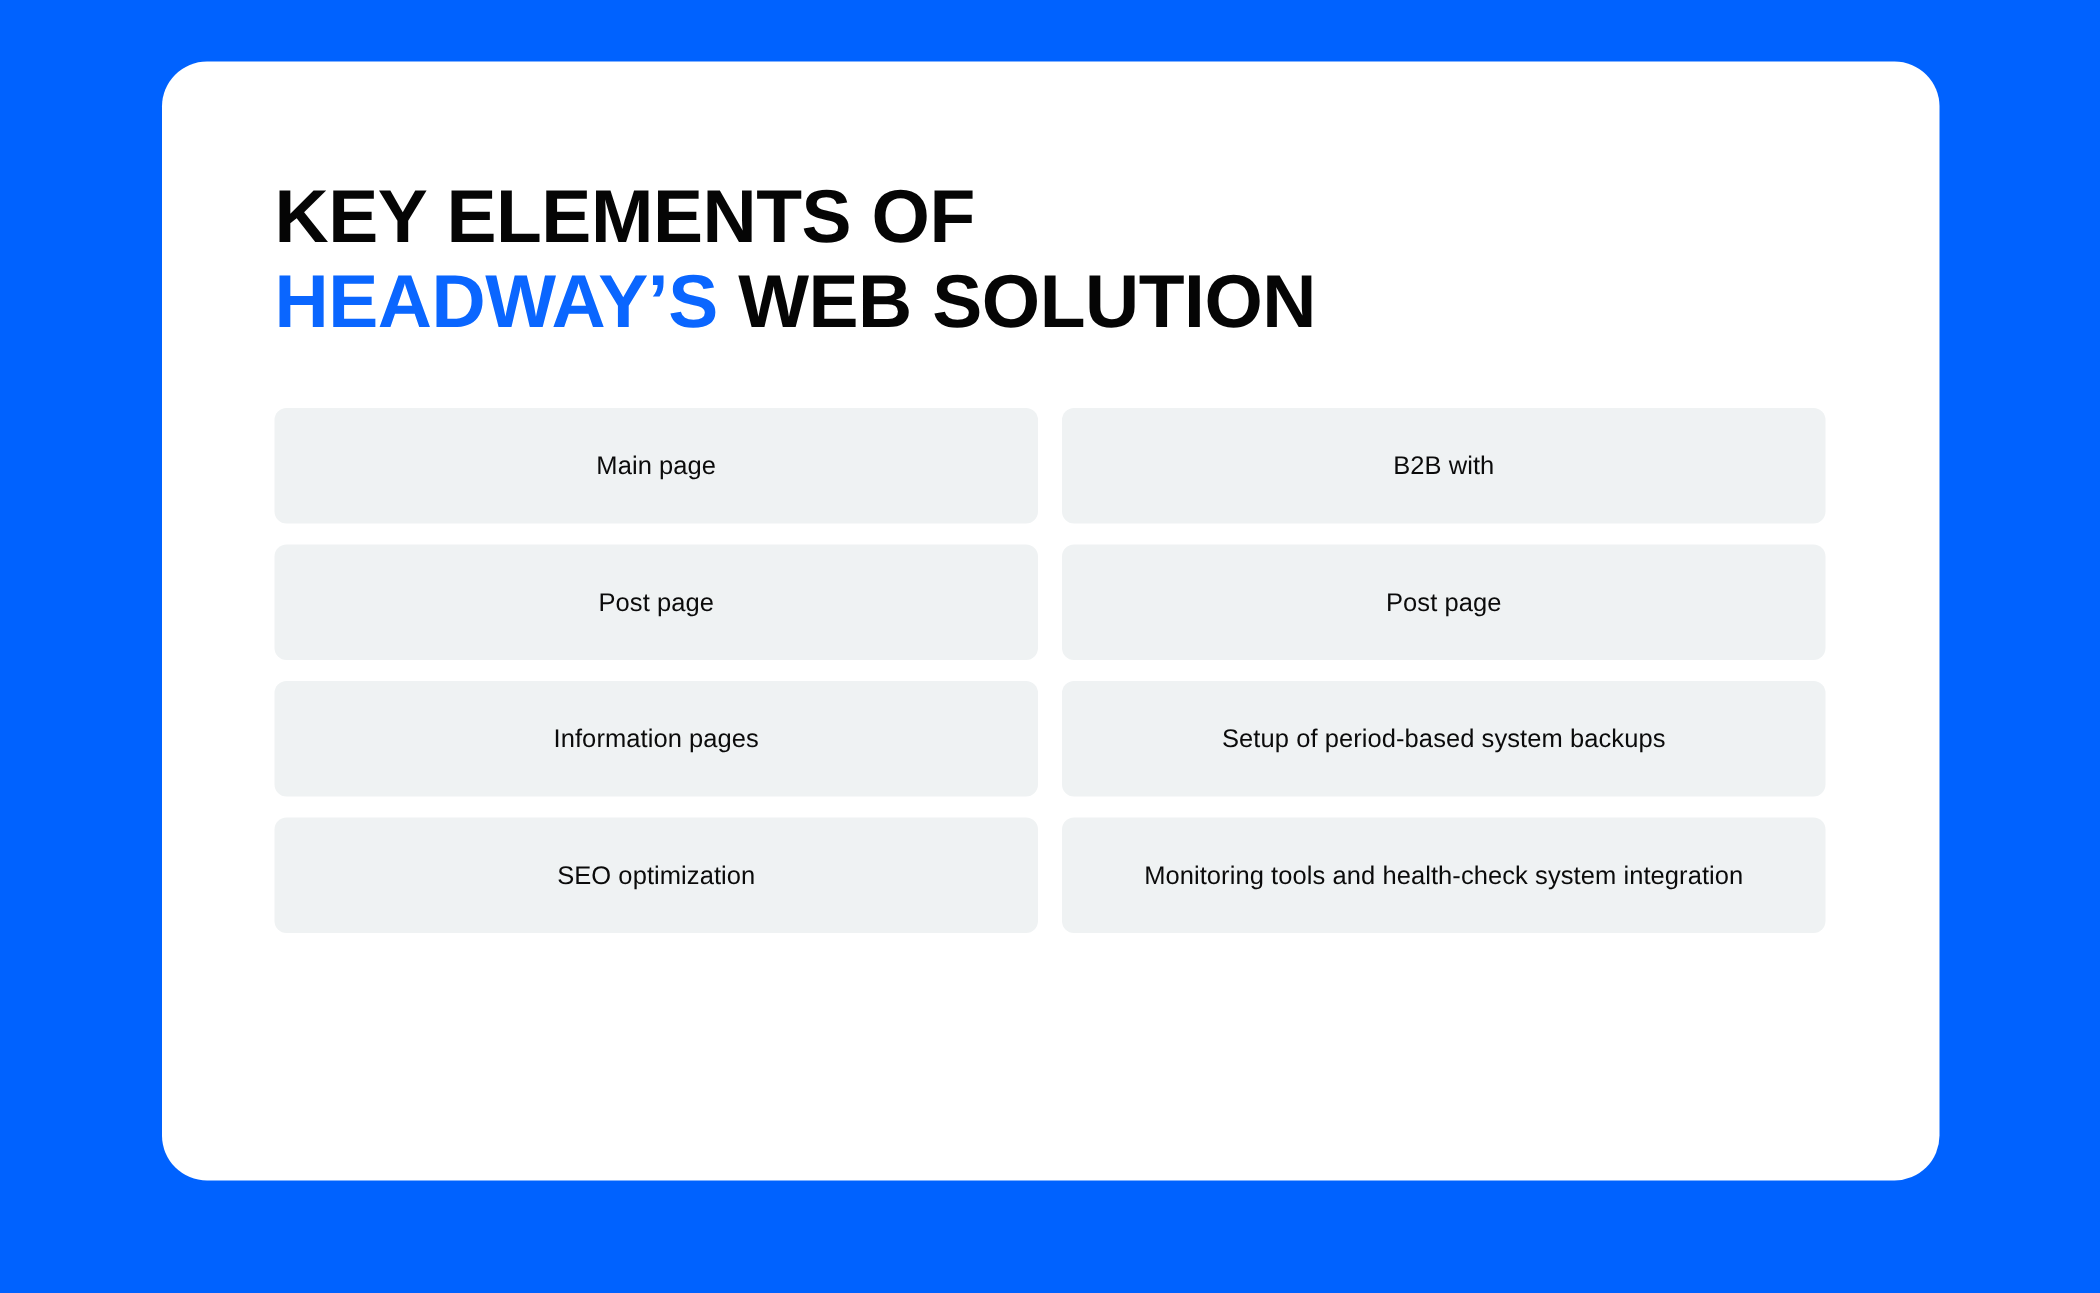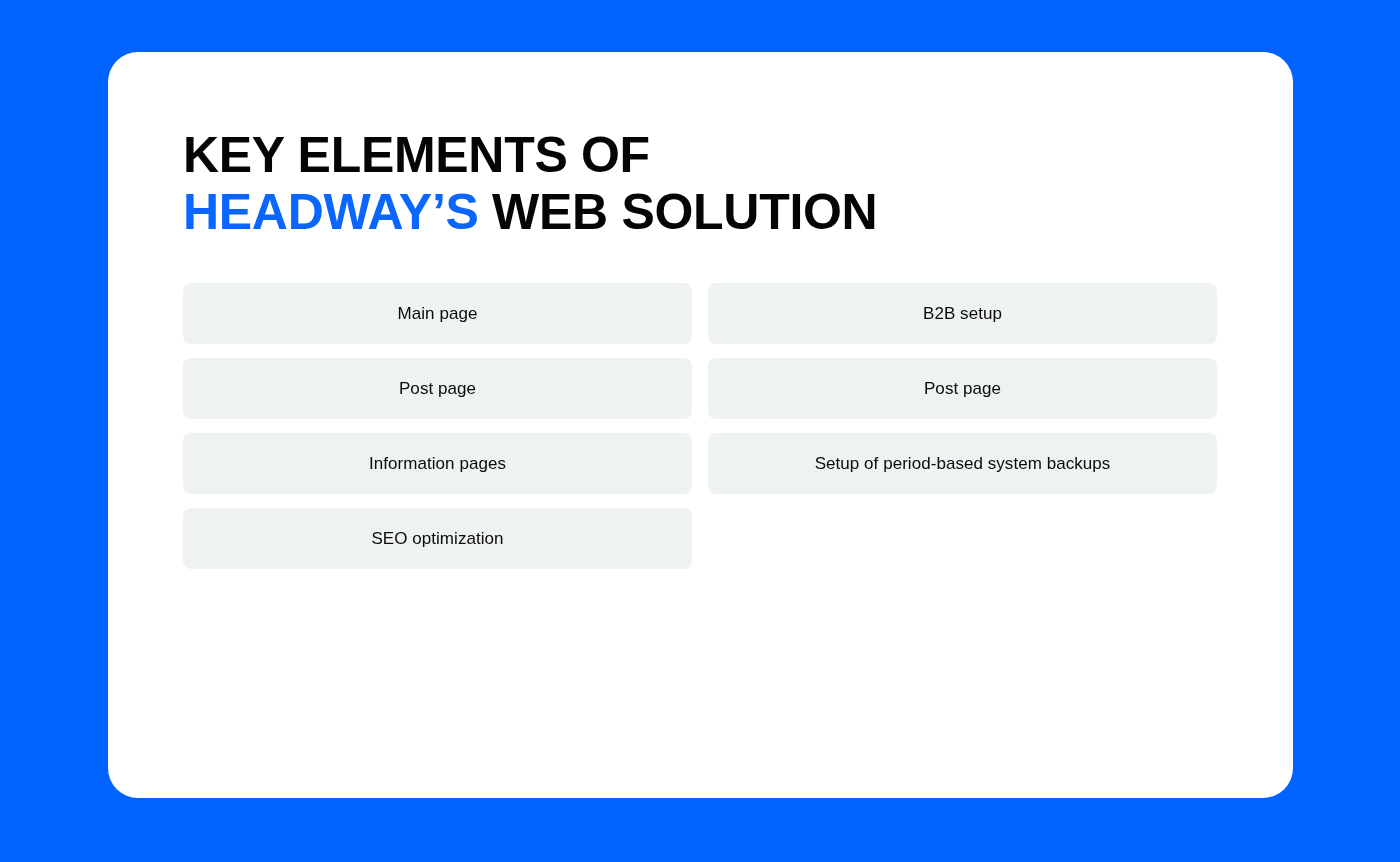--- a/index.html
+++ b/index.html
@@ -20,21 +20,21 @@
   .slide {
     position: relative;
     width: 1400px;
     height: 862px;
     background: #0062FF;
   }
 
   .panel {
     position: absolute;
     left: 108px;
-    top: 52px;
+    top: 41px;
     width: 1185px;
     height: 746px;
     background: #FFFFFF;
     border-radius: 30px;
   }
 
   .panel-inner {
     position: absolute;
     left: 75px;
     top: 75px;
@@ -60,21 +60,21 @@
 
   .grid {
     margin-top: 42px;
     display: grid;
     grid-template-columns: 509px 509px;
     column-gap: 16px;
     row-gap: 14px;
   }
 
   .cell {
-    height: 61px;
+    height: 77px;
     background: #EFF2F3;
     border-radius: 8px;
     display: flex;
     align-items: center;
     justify-content: center;
     text-align: center;
     padding: 0 16px;
   }
 
   .cell-label {
@@ -97,40 +97,43 @@
         <div class="title-line">KEY ELEMENTS OF</div>
         <div class="title-line"><span class="title-accent">HEADWAY’S</span><span> WEB SOLUTION</span></div>
       </div>
 
       <div class="grid">
 
         <div class="cell">
           <span class="cell-label">Main page</span>
         </div>
         <div class="cell">
-          <span class="cell-label">B2B setup</span>
+          <span class="cell-label">B2B with</span>
         </div>
 
         <div class="cell">
           <span class="cell-label">Post page</span>
         </div>
         <div class="cell">
           <span class="cell-label">Post page</span>
         </div>
 
         <div class="cell">
           <span class="cell-label">Information pages</span>
         </div>
         <div class="cell">
           <span class="cell-label">Setup of period-based system backups</span>
         </div>
 
         <div class="cell">
           <span class="cell-label">SEO optimization</span>
         </div>
 
+        <div class="cell">
+          <span class="cell-label">Monitoring tools and health-check system integration</span>
+        </div>
 
       </div>
 
     </div>
   </div>
 
 </div>
 
 </body></html>

